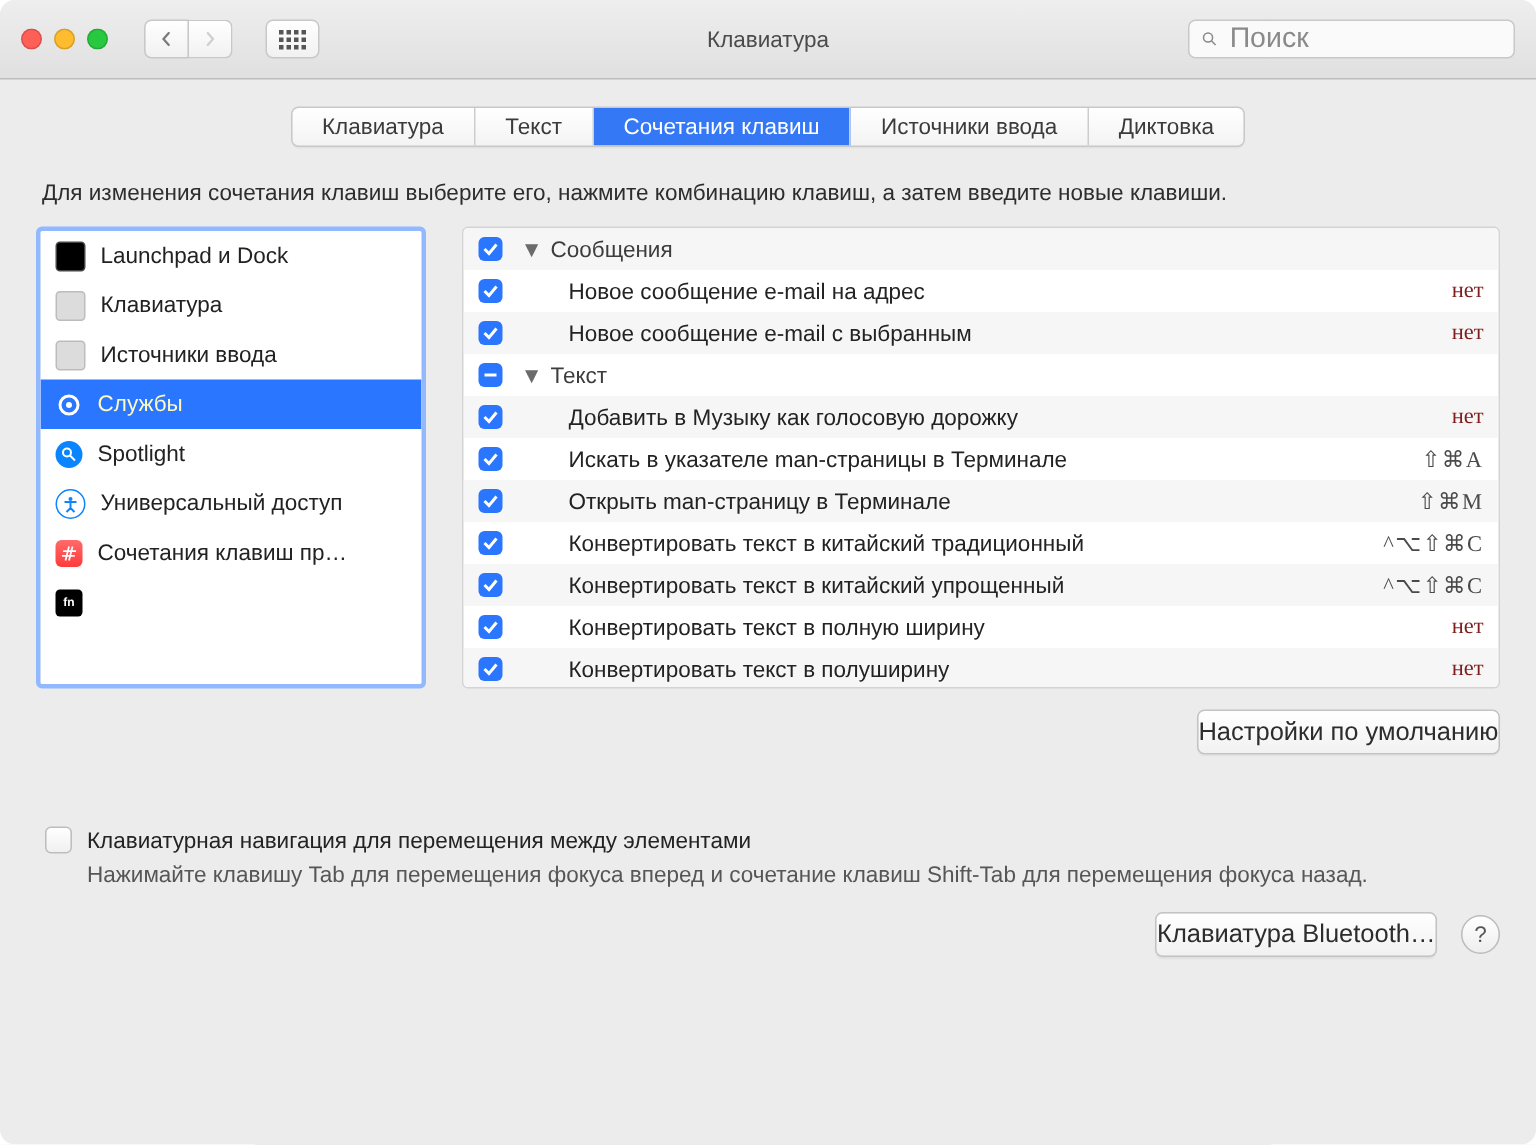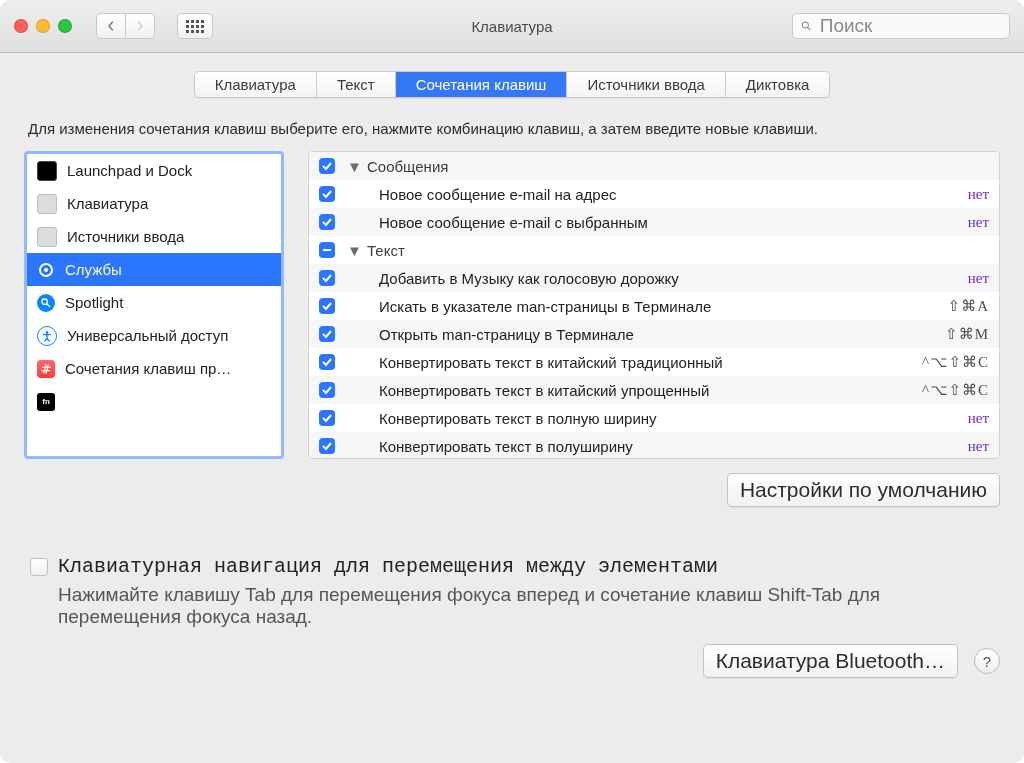--- a/index.html
+++ b/index.html
@@ -171,44 +171,44 @@
 }
 .ck svg { width:10px; height:10px; color:#fff; }
 .ck.mixed { }
 .ck.mixed::after { content:""; width:8px; height:2px; background:#fff; }
 .discl {
   width:14px; color:#6b6b6b; margin-right:6px; flex:0 0 14px;
 }
 .indent2 { margin-left:32px; }
 .cell-label { flex:1; white-space:nowrap; overflow:hidden; text-overflow:ellipsis;}
 .shortcut { color:#4a4a4a; margin-left:auto; padding-left:10px; font-family:-apple-system, "Helvetica Neue"; letter-spacing:1px;}
-.shortcut.none { color:#6d28d9; letter-spacing:0; }
+.shortcut.none { color:#7f1d1d; letter-spacing:0; }
 .gtitle { font-weight:400; color:#3d3d3d; }
 
 .defaults-row {
   display:flex; justify-content:flex-end; margin-top:14px;
 }
 .btn {
   background:linear-gradient(#ffffff,#f1f1f1);
   border:1px solid #c3c3c3; border-radius:5px;
-  padding:4px 12px; font-size:21px; color:#2d2d2d;
+  padding:4px 0; font-size:17px; color:#2d2d2d;
   box-shadow:0 1px 1px rgba(0,0,0,0.05);
   margin-left:32px;
 }
 
 
 .navsec { margin:48px 6px 0 6px;}
 .ckline { display:flex; align-items:center; gap:10px;}
 .emptyck {
   width:16px; height:16px; border-radius:4px;
   background:linear-gradient(#ffffff,#f0f0f0);
   border:1px solid #bdbdbd; flex:0 0 16px;
 }
-.navsec .t1 { font-size:20px;font-family:Liberation Mono, monospace; }
-.navsec .t2 { font-size:19px; color:#565656; margin:6px 0 0 28px;}
+.navsec .t1 { font-size:15px; }
+.navsec .t2 { font-size:15px; color:#565656; margin:6px 0 0 28px;}
 
 
 .footer {
   display:flex; justify-content:flex-end; align-items:center; gap:16px;
   padding:0 24px 18px 24px;
 }
 .helpbtn {
   width:24px; height:24px; border-radius:50%;
   border:1px solid #bcbcbc; background:linear-gradient(#ffffff,#eeeeee);
   display:flex; align-items:center; justify-content:center;

